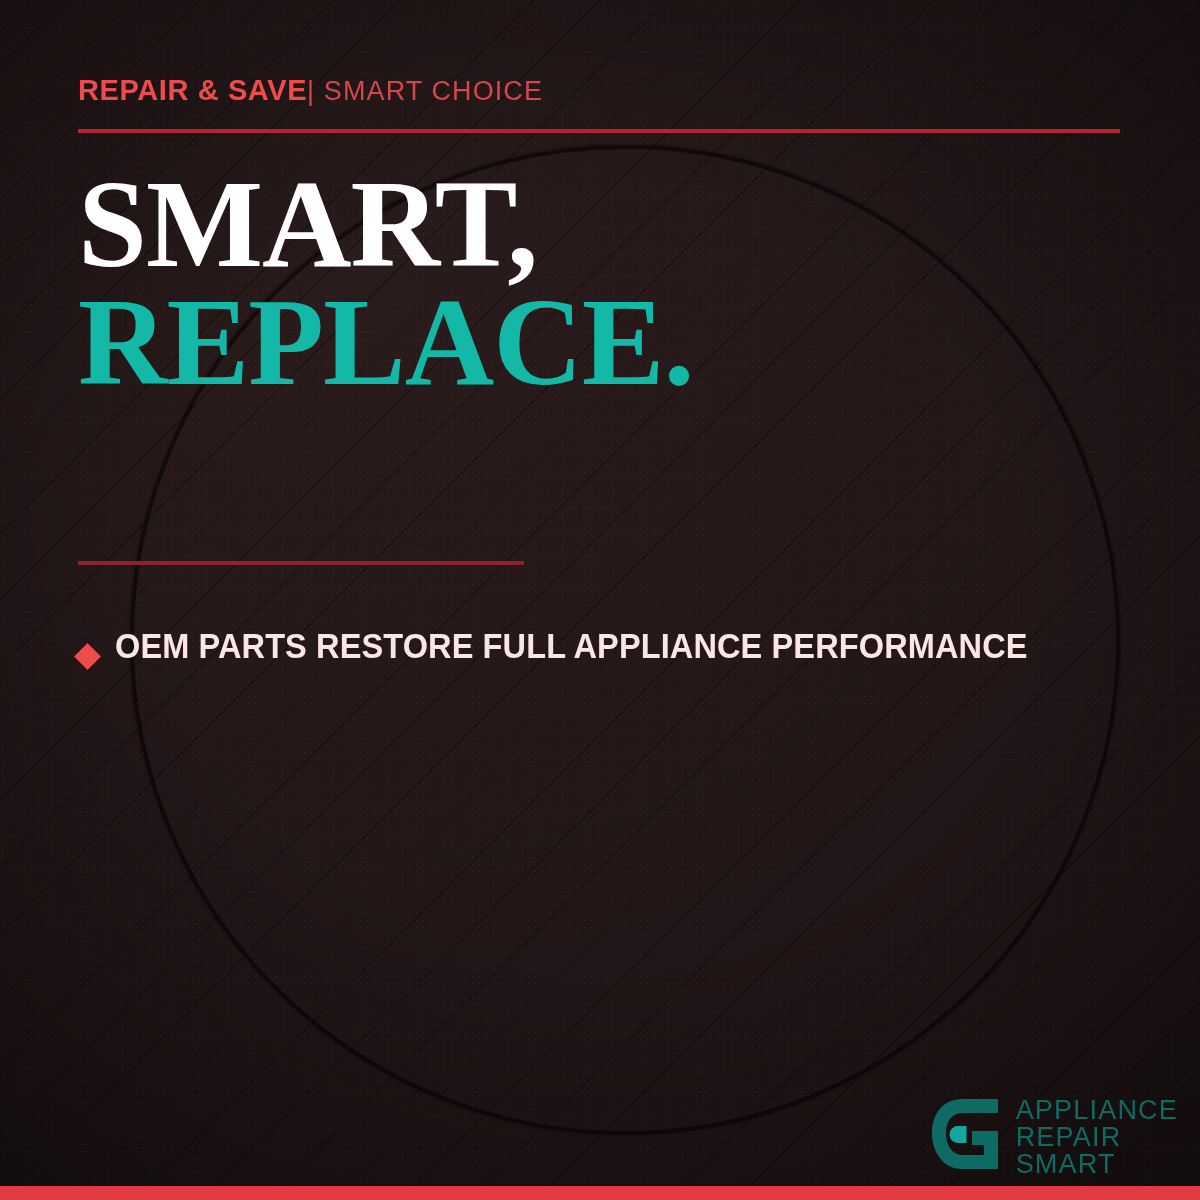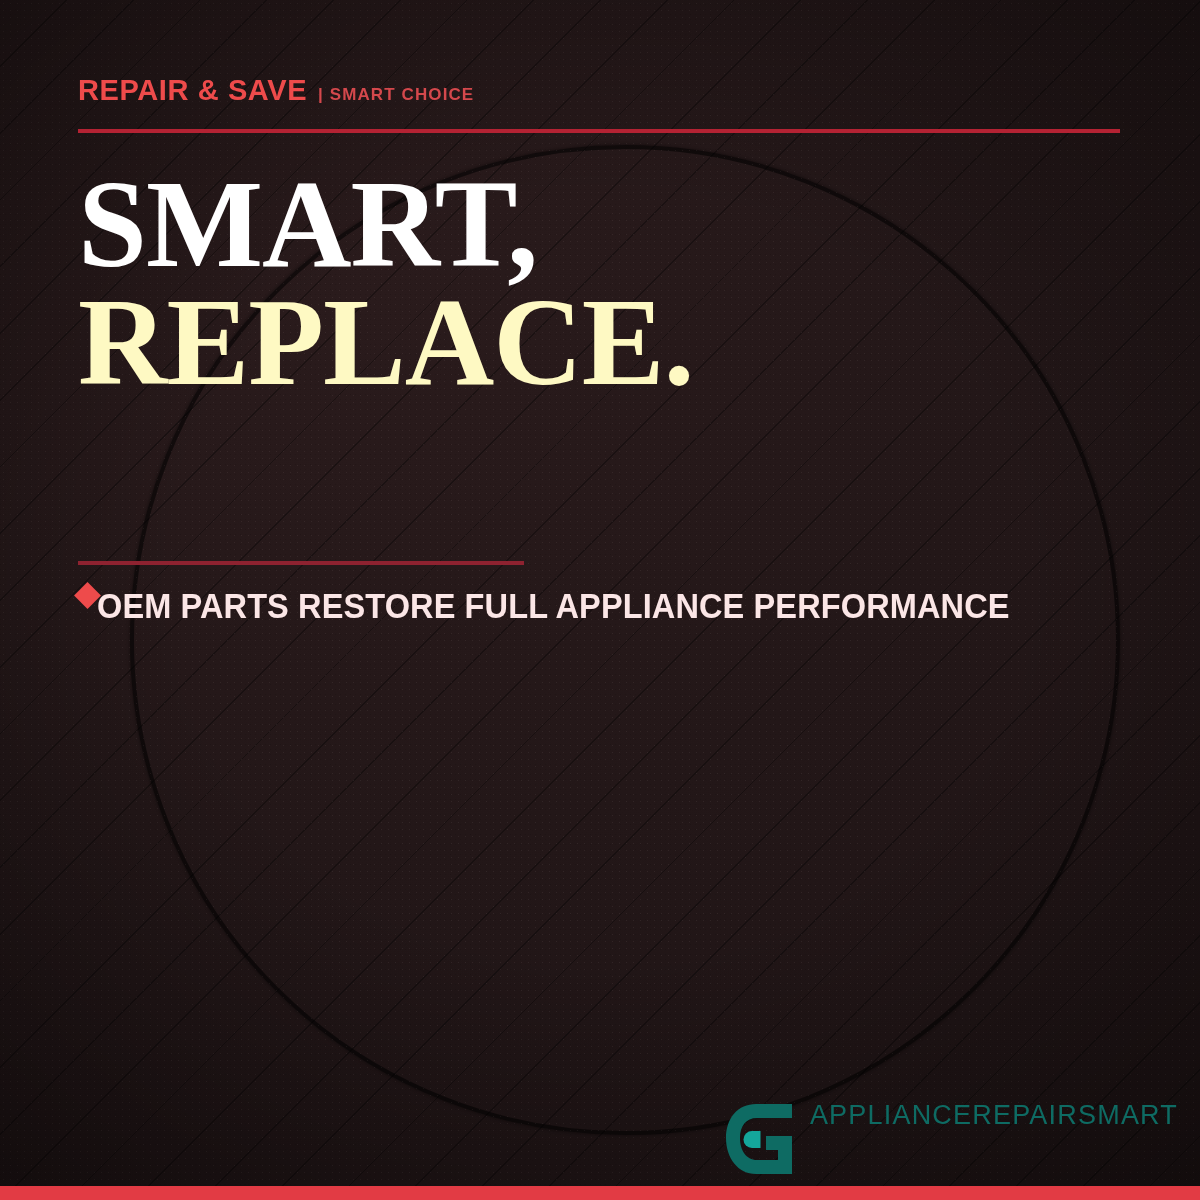--- a/index.html
+++ b/index.html
@@ -52,30 +52,30 @@
     width:982px;height:982px;
     border-radius:50%;
     border:4px solid rgba(0,0,0,.55);
     box-shadow:0 0 3px 1px rgba(0,0,0,.30);
   }
 
   
   .eyebrow{
     position:absolute;
     left:78px;top:74px;
-    display:flex;align-items:baseline;gap:11px;
+    display:flex;align-items:baseline;
     white-space:nowrap;
   }
   .eyebrow-strong{
     font-size:29px;font-weight:700;
     letter-spacing:.6px;
     color:#EE4B4B;
   }
   .eyebrow-light{
-    font-size:17px;font-weight:700;
+    font-size:27px;font-weight:400;
     letter-spacing:1.1px;
     color:#D4484C;
   }
   .eyebrow-rule{
     position:absolute;
     left:78px;top:129px;
     width:1042px;height:4px;
     background:#B42233;
   }
 
@@ -87,39 +87,40 @@
   }
   .headline-line{
     font-family:"Liberation Serif", serif;
     font-weight:700;
     font-size:124px;
     line-height:118px;
     letter-spacing:-1px;
     white-space:nowrap;
   }
   .hl-white{color:#FFFFFF;}
-  .hl-red{color:#fef9c3;}
+  .hl-red{color:#14b8a6;}
 
   
   .mid-rule{
     position:absolute;
     left:78px;top:561px;
     width:446px;height:4px;
     background:#8E2230;
   }
 
   
   .bullets{
     position:absolute;
     left:78px;top:586px;
     width:1075px;
   }
   .bullet{
-    display:flex;align-items:flex-start;
+    display:flex;align-items:flex-end;
     height:80px;
+    gap:18px;
   }
   .diamond{
     flex:0 0 auto;
     width:19px;height:19px;
     background:#EE4B4B;
     transform:rotate(45deg);
   }
   .bullet-text{
     color:#FBE6E6;
     font-weight:700;
@@ -135,21 +136,21 @@
   .logo{
     position:absolute;
     right:22px;bottom:22px;
     display:flex;align-items:flex-start;gap:14px;
   }
   .logo-mark{
     width:74px;height:78px;
     display:block;
   }
   .logo-words{
-    display:flex;flex-direction:row;
+    display:flex;flex-direction:column;
     padding-top:2px;
   }
   .logo-word{
     color:#0E6B63;
     font-size:27px;
     font-weight:400;
     line-height:27px;
     letter-spacing:1.2px;
   }
 

